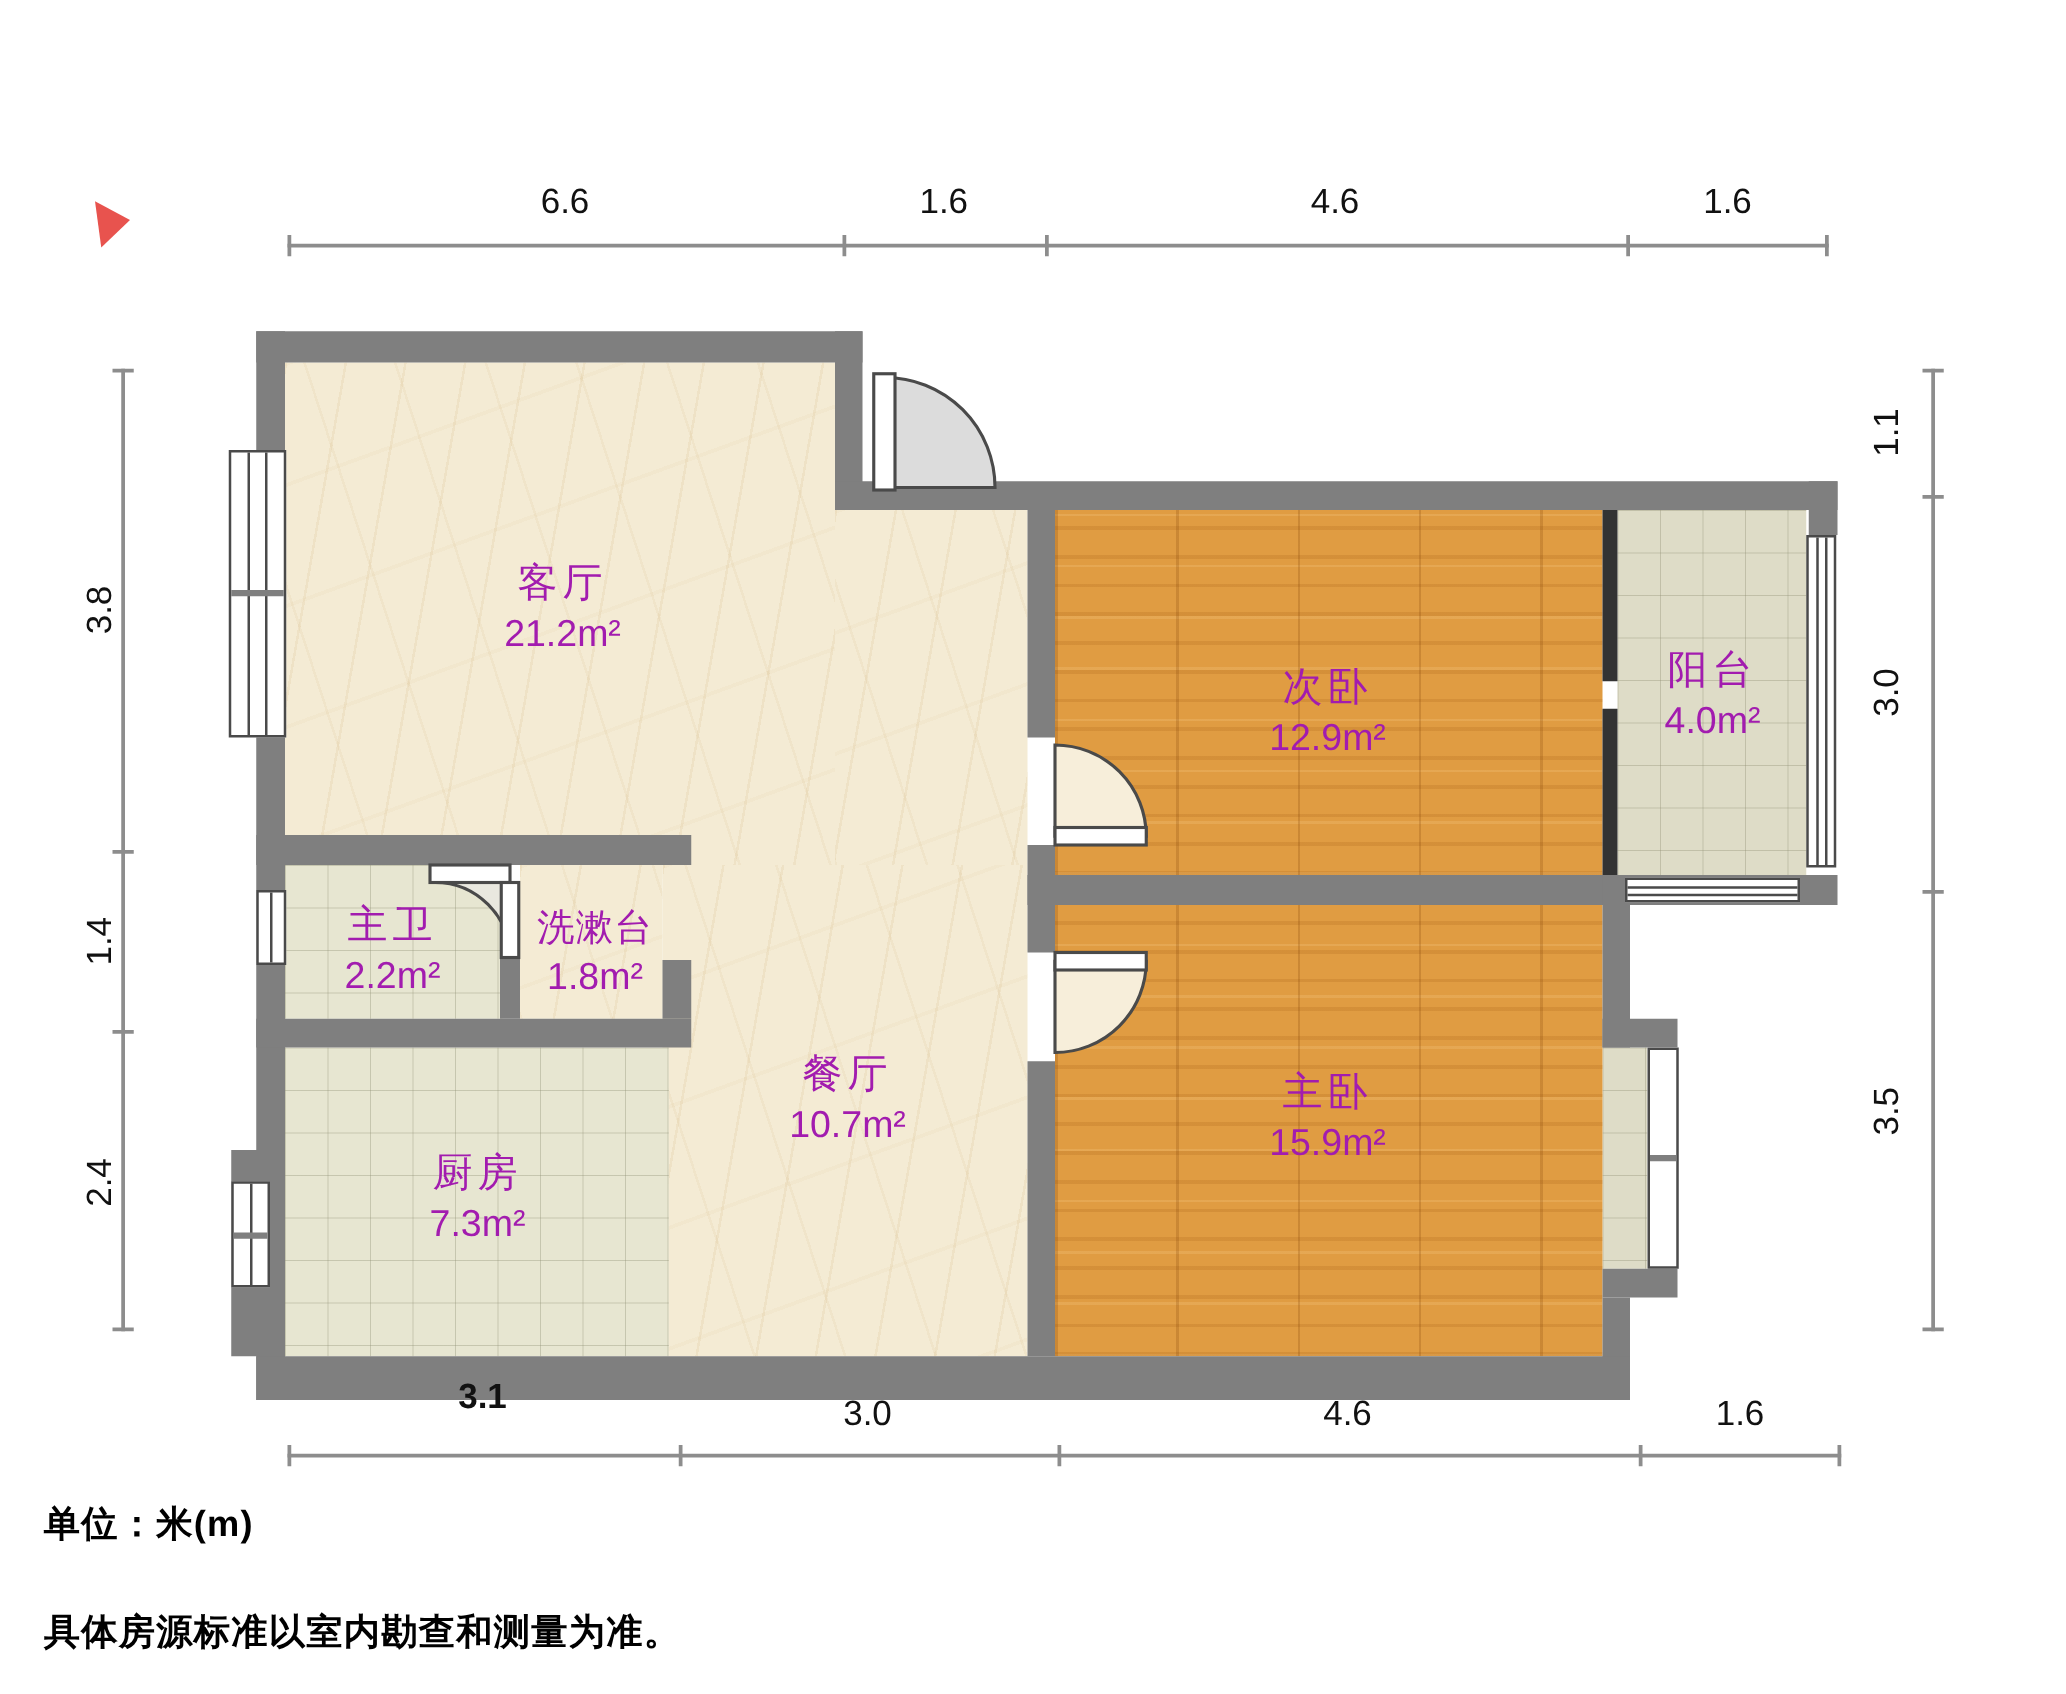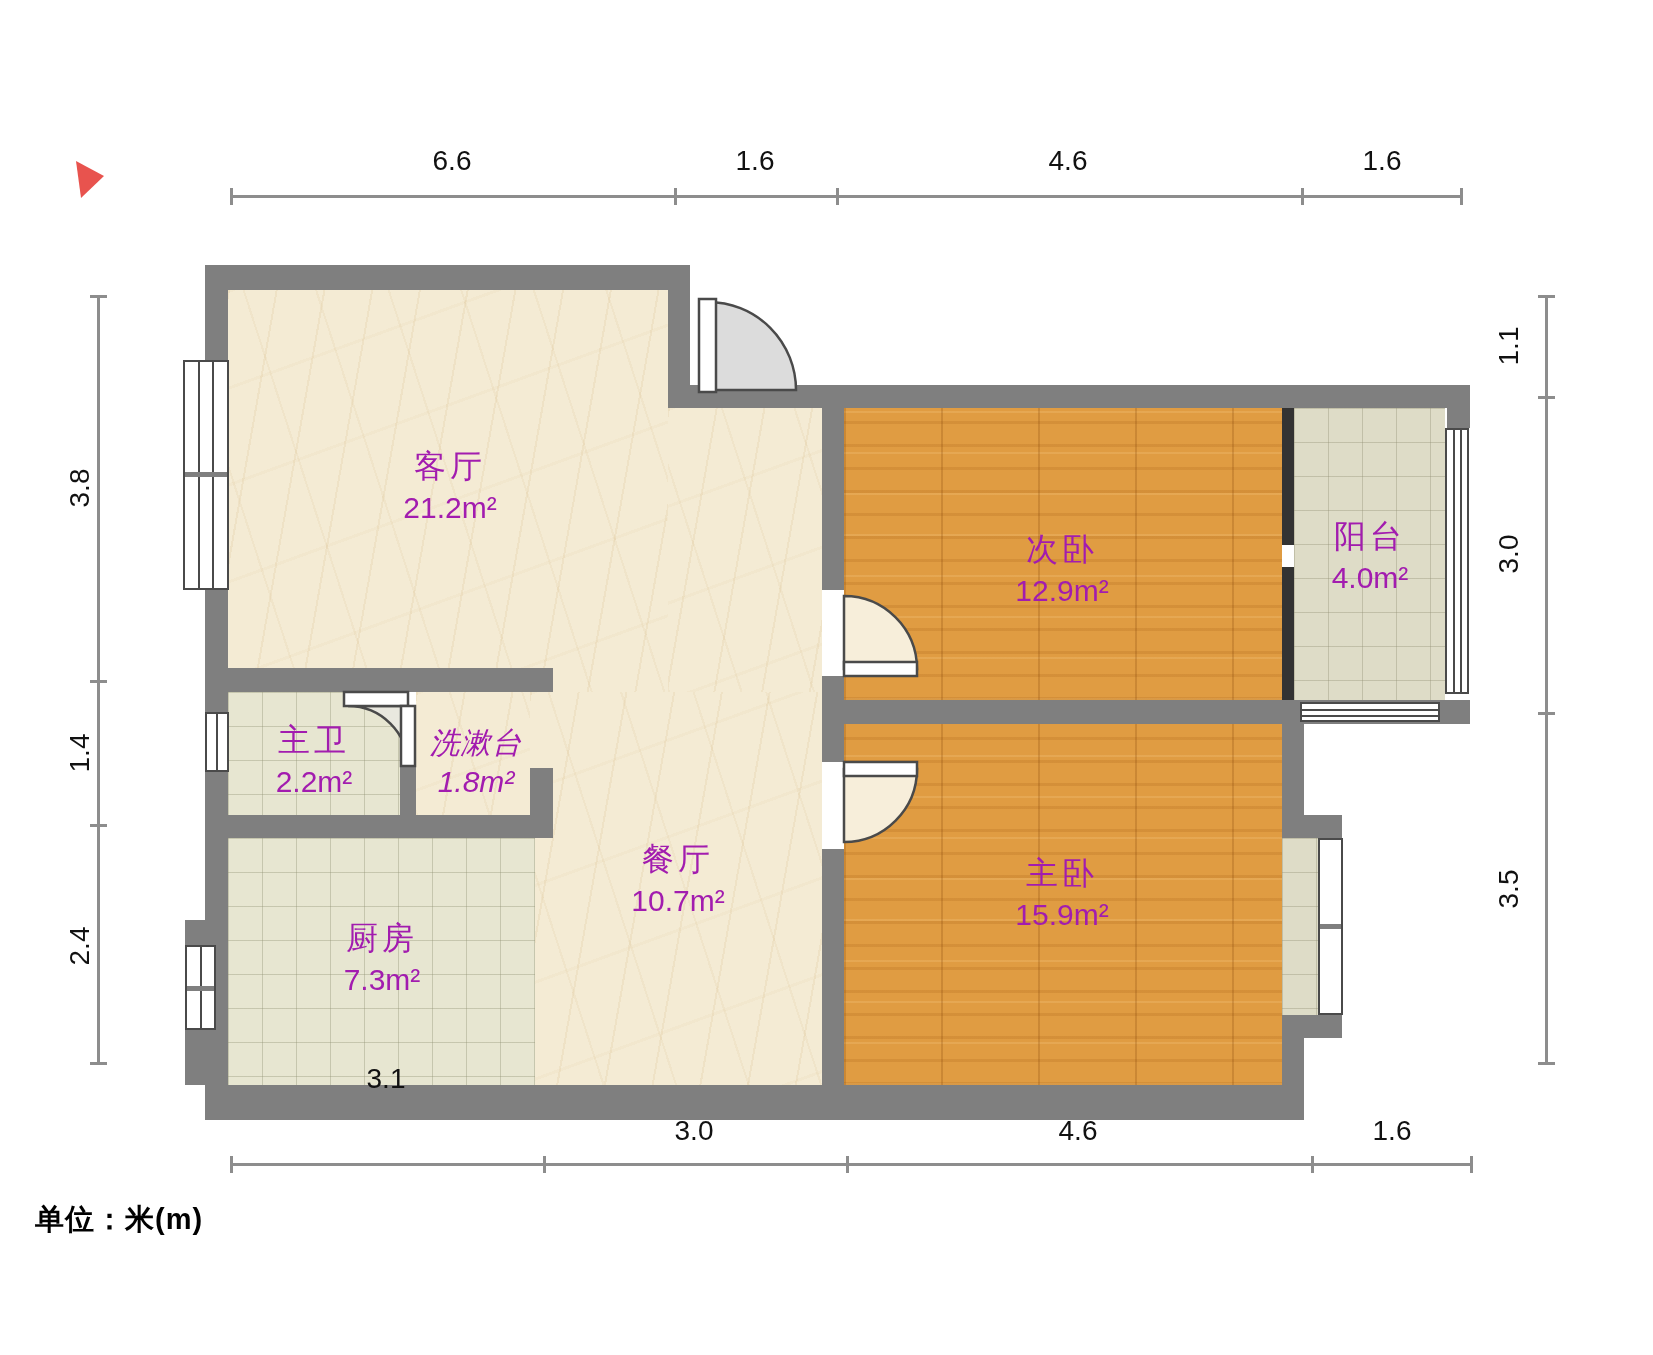--- a/index.html
+++ b/index.html
@@ -150,21 +150,21 @@
     <div class="ar">12.9m²</div>
   </div>
   <div class="room-label" style="left:1370px;top:556px;">
     <div class="nm">阳台</div>
     <div class="ar">4.0m²</div>
   </div>
   <div class="room-label" style="left:314px;top:760px;">
     <div class="nm">主卫</div>
     <div class="ar">2.2m²</div>
   </div>
-  <div class="room-label" style="left:476px;top:762px;font-style:italic;">
+  <div class="room-label" style="left:476px;top:762px;">
     <div class="nm" style="font-size:30px;letter-spacing:1px;">洗漱台</div>
     <div class="ar">1.8m²</div>
   </div>
   <div class="room-label" style="left:678px;top:879px;">
     <div class="nm">餐厅</div>
     <div class="ar">10.7m²</div>
   </div>
   <div class="room-label" style="left:382px;top:958px;">
     <div class="nm">厨房</div>
     <div class="ar">7.3m²</div>
@@ -186,21 +186,21 @@
   <div class="dim-label" style="left:1023px;top:144px;">4.6</div>
   <div class="dim-label" style="left:1337px;top:144px;">1.6</div>
 
   <div class="dim-h" style="left:230px;top:1163px;width:1243px;">
     <span class="tick-v" style="left:0;"></span>
     <span class="tick-v" style="left:313px;"></span>
     <span class="tick-v" style="left:616px;"></span>
     <span class="tick-v" style="left:1081px;"></span>
     <span class="tick-v" style="left:1240px;"></span>
   </div>
-  <div class="dim-label" style="left:341px;top:1062px;">3.1</div>
+  <div class="dim-label" style="left:341px;top:1100px;font-weight:bold;">3.1</div>
   <div class="dim-label" style="left:649px;top:1114px;">3.0</div>
   <div class="dim-label" style="left:1033px;top:1114px;">4.6</div>
   <div class="dim-label" style="left:1347px;top:1114px;">1.6</div>
 
   <div class="dim-v" style="left:97px;top:295px;height:770px;">
     <span class="tick-h" style="top:0;"></span>
     <span class="tick-h" style="top:385px;"></span>
     <span class="tick-h" style="top:529px;"></span>
     <span class="tick-h" style="top:767px;"></span>
   </div>
@@ -212,14 +212,15 @@
     <span class="tick-h" style="top:0;"></span>
     <span class="tick-h" style="top:101px;"></span>
     <span class="tick-h" style="top:417px;"></span>
     <span class="tick-h" style="top:767px;"></span>
   </div>
   <div class="dim-label rot" style="left:1464px;top:329px;">1.1</div>
   <div class="dim-label rot" style="left:1464px;top:537px;">3.0</div>
   <div class="dim-label rot" style="left:1464px;top:872px;">3.5</div>
 
   <div class="footer-line" style="top:1200px;">单位：米(m)</div>
+  <div class="footer-line" style="top:1286px;">具体房源标准以室内勘查和测量为准。</div>
 
 </div>
 
 </body></html>

